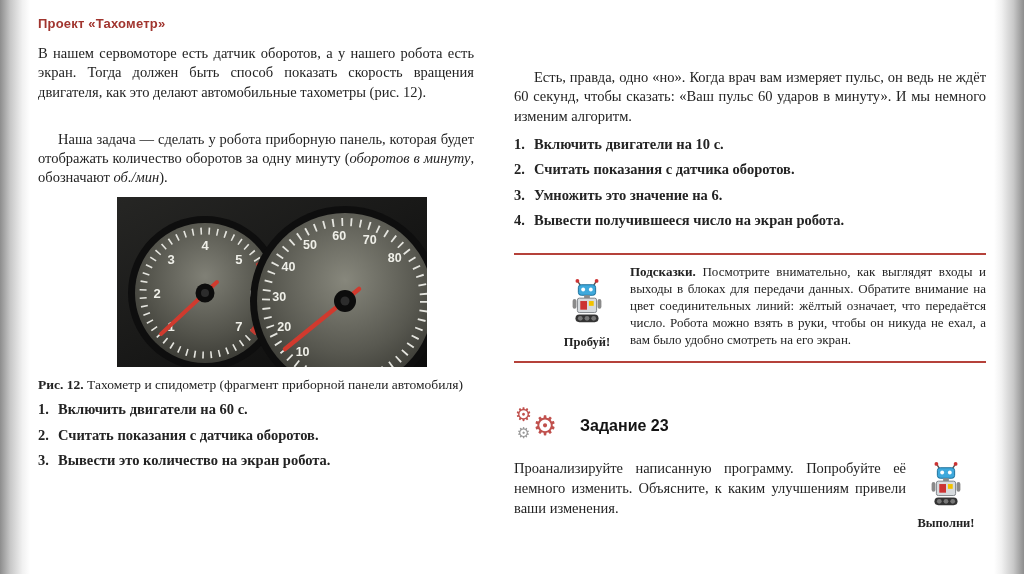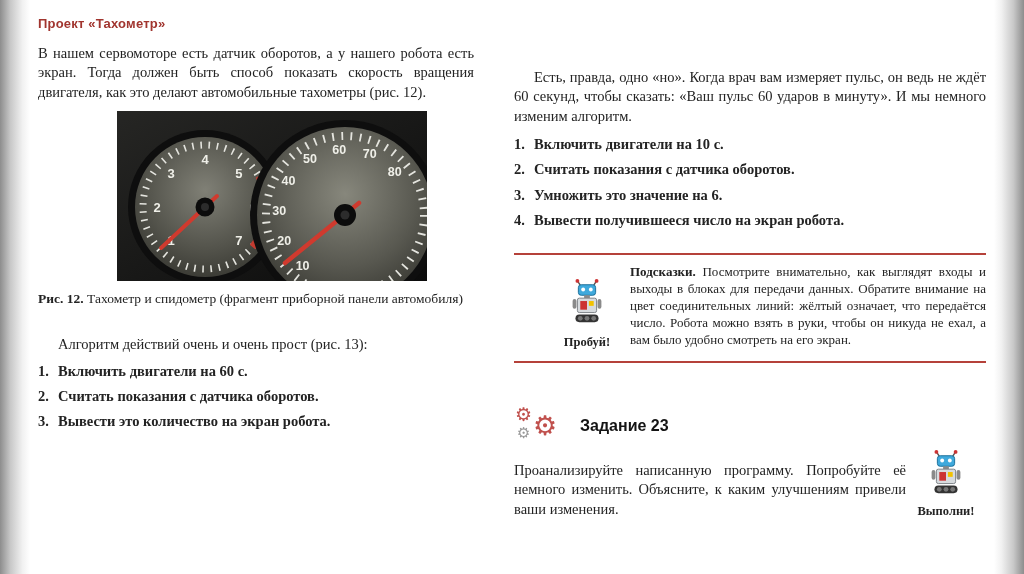--- a/index.html
+++ b/index.html
@@ -49,36 +49,37 @@
   .hint-text { flex:1; font-size:13px; line-height:1.3; text-align:justify; }
   .hint-lead { font-weight:bold; }
 
   .task-head { display:flex; align-items:center; gap:14px; margin-top:42px; }
   .gears { position:relative; width:52px; height:42px; flex:none; }
   .gear { position:absolute; font-family:"DejaVu Sans", sans-serif; line-height:1; }
   .gear-1 { font-size:19px; color:#c0504d; left:1px;  top:0; }
   .gear-2 { font-size:27px; color:#c0504d; left:19px; top:7px; }
   .gear-3 { font-size:15px; color:#989898; left:3px;  top:21px; }
   .task-title { font-family:"Liberation Sans", sans-serif; font-weight:bold; font-size:16px; color:#141414; }
-  .task-body { display:flex; gap:0;align-items:flex-end; }
+  .task-body { display:flex; margin-top:12px; gap:0; }
   .task-text { width:392px; font-size:14.5px; line-height:1.35; text-align:justify; }
   .task-robot { flex:1; text-align:center; padding-top:2px; }
   .robot-label { font-weight:bold; font-size:12.5px; margin-top:3px; }
 </style>
 </head>
 <body>
 
 <div class="edge edge-left"></div>
 <div class="edge edge-right"></div>
 
 <div class="col col-left">
   <div class="title">Проект «Тахометр»</div>
 
   <p class="body">В нашем сервомоторе есть датчик оборотов, а у нашего робота есть экран. Тогда должен быть способ показать скорость вращения двигателя, как это делают автомобильные тахометры (рис. 12).</p>
 
+  <p class="body indent mt6"><span>Наша задача — сделать у робота приборную панель, которая будет отображать количество оборотов за одну минуту (</span><span class="it">оборотов в минуту</span><span>, обозначают </span><span class="it">об./мин</span><span>).</span></p>
 
   <div class="figure">
     <svg width="310" height="170" viewBox="0 0 310 170">
       <defs>
         <linearGradient id="panel" x1="0" y1="0" x2="1" y2="1">
           <stop offset="0" stop-color="#262624"></stop>
             <stop offset="1" stop-color="#0b0b0b"></stop>
         </linearGradient>
         <radialGradient id="face1" cx="50%" cy="38%" r="75%">
           <stop offset="0%" stop-color="#808076"></stop>
@@ -124,21 +125,20 @@
         <text class="gauge-num big" x="49.8" y="-38.9" text-anchor="middle">80</text>
         <line x1="14" y1="-12" x2="-60" y2="48" stroke="#d03a2e" stroke-width="4.5" stroke-linecap="round"></line>
         <circle r="11" fill="#0c0c0c"></circle>
           <circle r="4.5" fill="#2c2c2c"></circle>
       </g>
     </svg>
   </div>
 
   <p class="caption"><span class="cap-label">Рис. 12.</span><span> Тахометр и спидометр (фрагмент приборной панели автомобиля)</span></p>
 
-  <p class="body indent algo-intro">Алгоритм действий очень и очень прост (рис. 13):</p>
 
   <div class="olist">
     <div class="li">
       <span class="li-num">1.</span>
       <span class="li-text">Включить двигатели на 60 с.</span>
     </div>
     <div class="li">
       <span class="li-num">2.</span>
       <span class="li-text">Считать показания с датчика оборотов.</span>
     </div>

